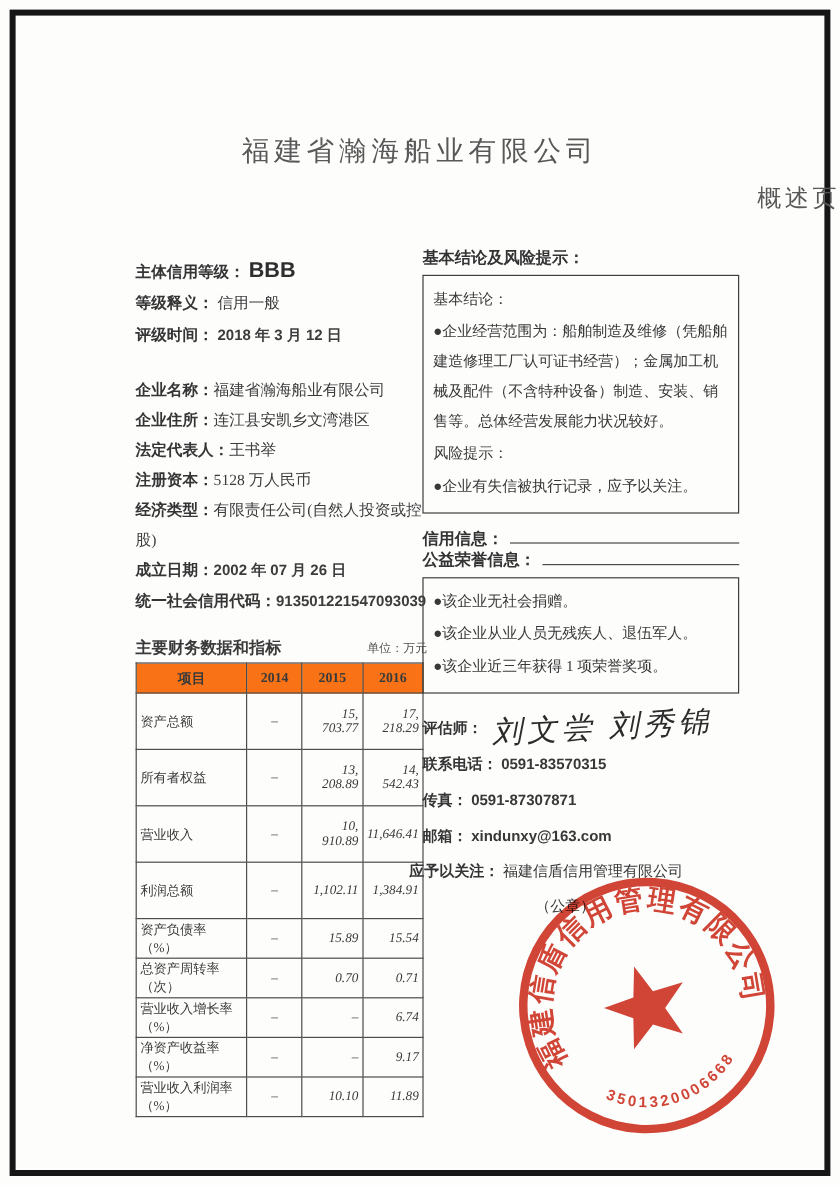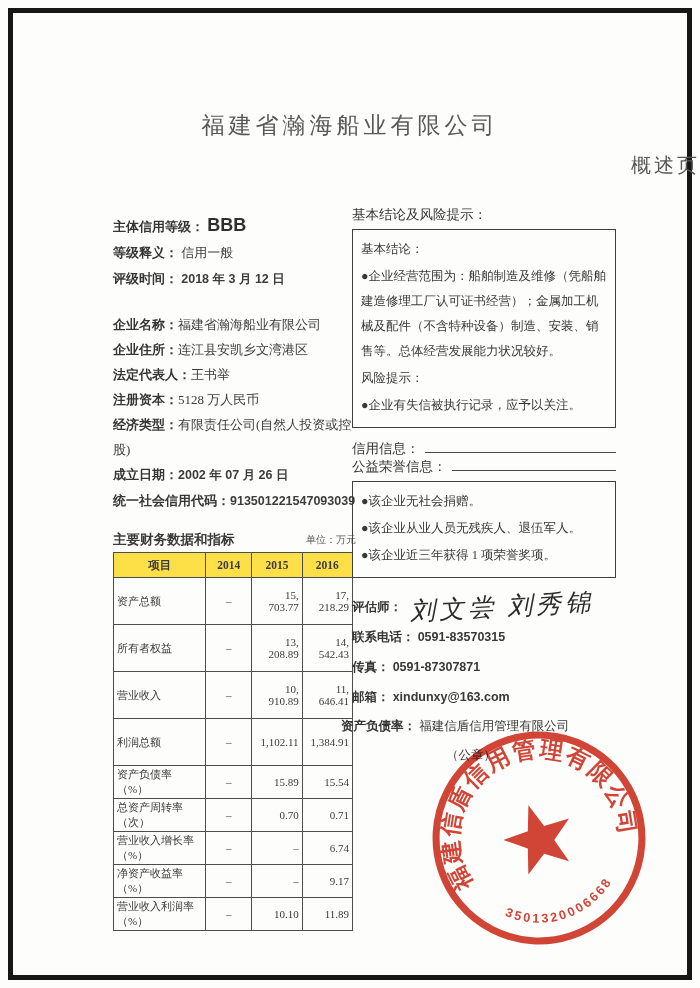--- a/index.html
+++ b/index.html
@@ -30,29 +30,29 @@
   .num-val{font-family:"Liberation Sans","DejaVu Sans",sans-serif;font-weight:bold;font-size:12.5px;}
   .company-block{margin-top:20px;}
   .company-block .line{line-height:25px;}
   
   .fin-block{margin-top:16px;}
   .fin-head{display:flex;align-items:center;justify-content:space-between;margin-bottom:3px;margin-top:17px;}
   .fin-title{font-weight:bold;font-size:13.5px;color:#3a3a3a;}
   .fin-unit{font-size:10px;color:#555;}
   table.fin{border-collapse:collapse;width:240px;font-size:11px;color:#3a3a3a;}
   table.fin th,table.fin td{border:1px solid #4d4d4d;padding:1px 3px;}
-  table.fin th{background:#fde047;font-weight:bold;height:22px;font-size:11.5px;}
+  table.fin th{background:#f97316;font-weight:bold;height:22px;font-size:11.5px;}
   td.rowlbl{text-align:left;width:96px;}
-  td.v{text-align:right;width:46px;word-break:keep-all;}
+  td.v{text-align:right;width:46px;word-break:keep-all;font-style:italic;}
   td.v14{text-align:center;width:42px;}
   tr.tall td{height:44px;}
   tr.short td{height:23px;}
   
   .right-col{position:absolute;left:352px;top:206px;width:264px;font-size:12.5px;color:#383838;}
-  .sec-head{font-weight:normal;font-size:13.5px;color:#333;display:flex;align-items:center;}
+  .sec-head{font-weight:bold;font-size:13.5px;color:#333;display:flex;align-items:center;}
   .sec-head .rule{flex:1;border-bottom:1.5px solid #4a4a4a;margin-left:5px;transform:translateY(3px);}
   .box{border:1.5px solid #3f3f3f;padding:7px 8px;margin-top:5px;margin-bottom:12px;line-height:25px;}
   .box p{margin:0 0 2px 0;}
   
   .assessor-row{margin-top:14px;line-height:30px;display:flex;align-items:center;}
   .signature{
     font-style:italic;font-size:25px;color:#2b2b2b;margin-left:8px;
     transform:rotate(-3deg);letter-spacing:4px;white-space:nowrap;
   }
   .contact-line{line-height:30px;}
@@ -224,21 +224,21 @@
   </div>
   <div class="contact-line">
     <span class="lbl">传真：</span>
     <span class="num-val">0591-87307871</span>
   </div>
   <div class="contact-line">
     <span class="lbl">邮箱：</span>
     <span class="num-val">xindunxy@163.com</span>
   </div>
   <div class="agency-line">
-    <span class="lbl">资产负债率：</span>
+    <span class="lbl">应予以关注：</span>
     <span>福建信盾信用管理有限公司</span>
   </div>
   <div class="seal-note">（公章）</div>
 </div>
 
 <svg class="seal" viewBox="0 0 220 220" xmlns="http://www.w3.org/2000/svg">
   <defs>
     <path id="sealTopArc" d="M 37.5 143.8 A 80 80 0 1 1 182.5 143.8" fill="none"></path>
     <path id="sealBottomArc" d="M 38.8 154.5 A 84 84 0 0 0 181.2 154.5" fill="none"></path>
   </defs>

